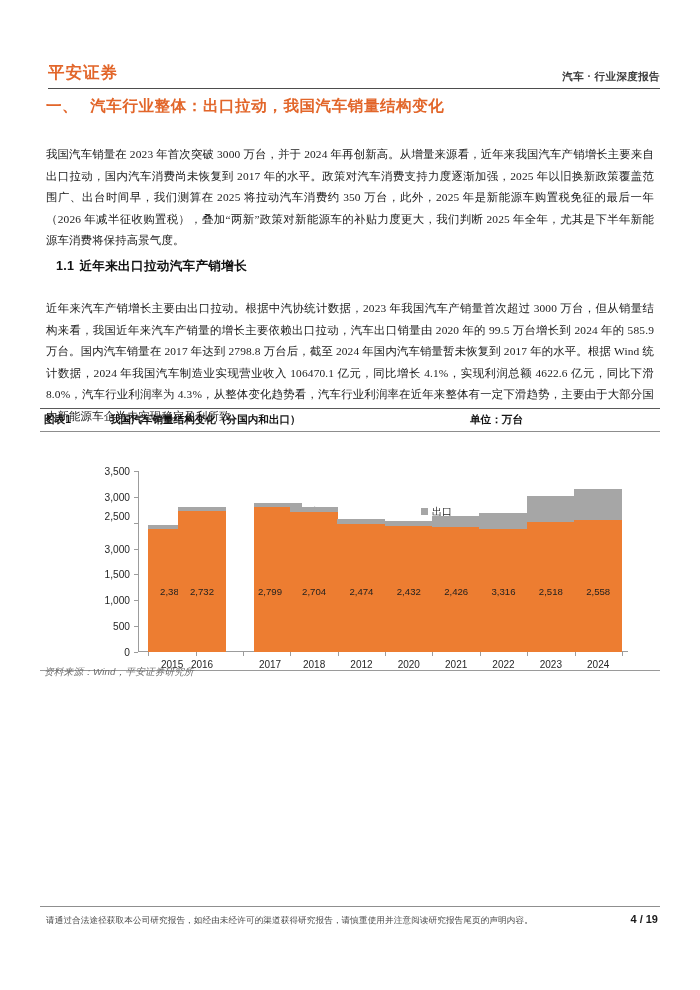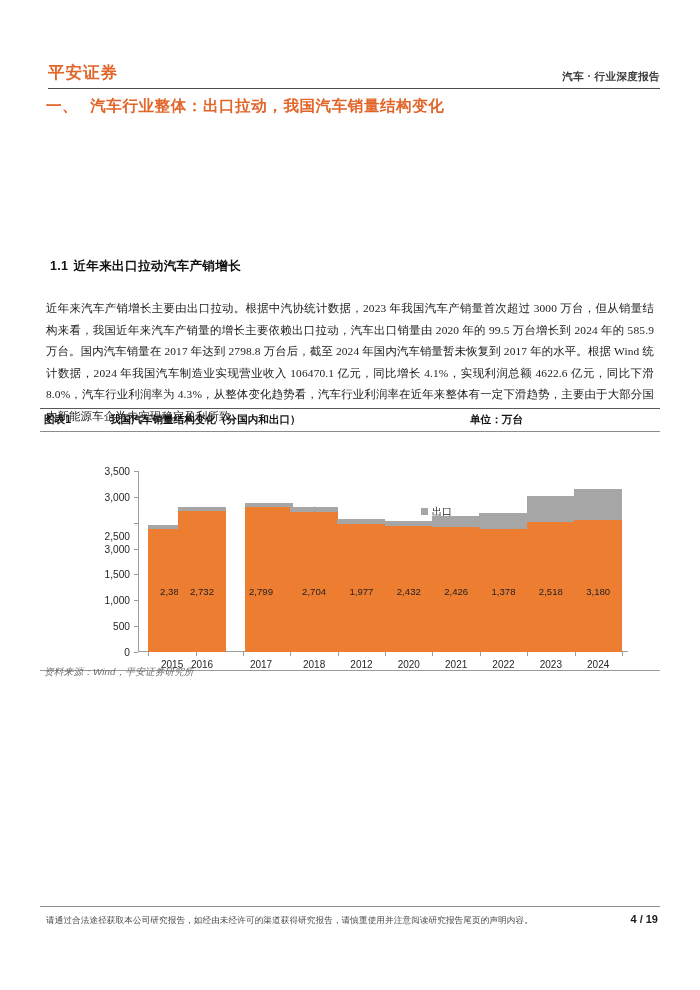--- a/index.html
+++ b/index.html
@@ -74,21 +74,21 @@
     text-align: justify;
     text-justify: inter-ideograph;
     color: #1a1a1a;
     letter-spacing: .15px;
   }
   #para-1 { top: 133px; }
   #para-2 { top: 287px; }
 
   .subhead {
     position: absolute;
-    left: 50px;
+    left: 56px;
     top: 258px;
     font-family: "Liberation Sans", "DejaVu Sans", sans-serif;
     font-size: 12.6px;
     font-weight: bold;
     color: #111;
     letter-spacing: .3px;
   }
   .subhead .sub-num { margin-right: 5px; }
 
   
@@ -274,20 +274,21 @@
 
   <div class="masthead">
     <div class="brand">平安证券</div>
     <div class="doc-kind">汽车 · 行业深度报告</div>
   </div>
 
   <div class="section-title">
     <span class="num">一、</span><span>汽车行业整体：出口拉动，我国汽车销量结构变化</span>
   </div>
 
+  <p class="para" id="para-1">我国汽车销量在 2023 年首次突破 3000 万台，并于 2024 年再创新高。从增量来源看，近年来我国汽车产销增长主要来自出口拉动，国内汽车消费尚未恢复到 2017 年的水平。政策对汽车消费支持力度逐渐加强，2025 年以旧换新政策覆盖范围广、出台时间早，我们测算在 2025 将拉动汽车消费约 350 万台，此外，2025 年是新能源车购置税免征的最后一年（2026 年减半征收购置税），叠加“两新”政策对新能源车的补贴力度更大，我们判断 2025 年全年，尤其是下半年新能源车消费将保持高景气度。</p>
 
   <div class="subhead">
     <span class="sub-num">1.1</span><span>近年来出口拉动汽车产销增长</span>
   </div>
 
   <p class="para" id="para-2">近年来汽车产销增长主要由出口拉动。根据中汽协统计数据，2023 年我国汽车产销量首次超过 3000 万台，但从销量结构来看，我国近年来汽车产销量的增长主要依赖出口拉动，汽车出口销量由 2020 年的 99.5 万台增长到 2024 年的 585.9 万台。国内汽车销量在 2017 年达到 2798.8 万台后，截至 2024 年国内汽车销量暂未恢复到 2017 年的水平。根据 Wind 统计数据，2024 年我国汽车制造业实现营业收入 106470.1 亿元，同比增长 4.1%，实现利润总额 4622.6 亿元，同比下滑 8.0%，汽车行业利润率为 4.3%，从整体变化趋势看，汽车行业利润率在近年来整体有一定下滑趋势，主要由于大部分国内新能源车企尚未实现稳定盈利所致。</p>
 
   <div class="exhibit">
     <div class="exhibit-head">
       <span class="ex-id">图表1</span>
@@ -314,92 +315,92 @@
           <div class="ylabel" style="top: 181px;">0</div>
           <div class="ytick" style="top: 155.143px;"></div>
           <div class="ylabel" style="top: 155.143px;">500</div>
           <div class="ytick" style="top: 129.286px;"></div>
           <div class="ylabel" style="top: 129.286px;">1,000</div>
           <div class="ytick" style="top: 103.429px;"></div>
           <div class="ylabel" style="top: 103.429px;">1,500</div>
           <div class="ytick" style="top: 77.5714px;"></div>
           <div class="ylabel" style="top: 77.5714px;">3,000</div>
           <div class="ytick" style="top: 51.7143px;"></div>
-          <div class="ylabel" style="top: 65px;">2,500</div>
+          <div class="ylabel" style="top: 45px;">2,500</div>
           <div class="ytick" style="top: 25.8571px;"></div>
           <div class="ylabel" style="top: 25.8571px;">3,000</div>
           <div class="ytick" style="top: 0px;"></div>
           <div class="ylabel" style="top: 0px;">3,500</div>
           <div class="bar-group" style="left: 34.087px;">
             <span class="seg seg-export" style="background: rgb(166, 166, 166); height: 3.77514px;"></span>
             <span class="seg seg-domestic" style="background: rgb(237, 125, 49); height: 123.442px;"></span>
             <span class="bar-label">2,387</span>
             <span class="xcat">2015</span>
           </div>
           <div class="xtick" style="left: 10.4155px;"></div>
           <div class="bar-group" style="left: 64px;">
             <span class="seg seg-export" style="background: rgb(166, 166, 166); height: 4.18886px;"></span>
             <span class="seg seg-domestic" style="background: rgb(237, 125, 49); height: 141.283px;"></span>
             <span class="bar-label">2,732</span>
             <span class="xcat">2016</span>
           </div>
           <div class="xtick" style="left: 57.7585px;"></div>
-          <div class="bar-group" style="left: 123px; padding-left: 16px;">
+          <div class="bar-group" style="left: 132px; padding-left: 16px;">
             <span class="seg seg-export" style="background: rgb(166, 166, 166); height: 4.60257px;"></span>
             <span class="seg seg-domestic" style="background: rgb(237, 125, 49); height: 144.748px;"></span>
             <span class="bar-label">2,799</span>
             <span class="xcat">2017</span>
           </div>
           <div class="xtick" style="left: 105.101px;"></div>
           <div class="bar-group" style="left: 176.116px; margin-top: 16px;">
             <span class="seg seg-export" style="background: rgb(166, 166, 166); height: 5.37829px;"></span>
             <span class="seg seg-domestic" style="background: rgb(237, 125, 49); height: 139.835px;"></span>
             <span class="bar-label">2,704</span>
             <span class="xcat">2018</span>
           </div>
           <div class="xtick" style="left: 152.444px;"></div>
           <div class="bar-group" style="left: 223.459px;">
             <span class="seg seg-export" style="background: rgb(166, 166, 166); height: 5.27486px;"></span>
             <span class="seg seg-domestic" style="background: rgb(237, 125, 49); height: 127.941px;"></span>
-            <span class="bar-label">1,977</span>
+            <span class="bar-label">2,474</span>
             <span class="xcat">2012</span>
           </div>
           <div class="xtick" style="left: 199.787px;"></div>
           <div class="bar-group" style="left: 270.802px;">
             <span class="seg seg-export" style="background: rgb(166, 166, 166); height: 5.17143px;"></span>
             <span class="seg seg-domestic" style="background: rgb(237, 125, 49); height: 125.769px;"></span>
             <span class="bar-label">2,432</span>
             <span class="xcat">2020</span>
           </div>
           <div class="xtick" style="left: 247.13px;"></div>
           <div class="bar-group" style="left: 318.145px;">
             <span class="seg seg-export" style="background: rgb(166, 166, 166); height: 10.4463px;"></span>
             <span class="seg seg-domestic" style="background: rgb(237, 125, 49); height: 125.459px;"></span>
             <span class="bar-label">2,426</span>
             <span class="xcat">2021</span>
           </div>
           <div class="xtick" style="left: 294.473px;"></div>
           <div class="bar-group" style="left: 365.488px;">
             <span class="seg seg-export" style="background: rgb(166, 166, 166); height: 16.0831px;"></span>
             <span class="seg seg-domestic" style="background: rgb(237, 125, 49); height: 122.821px;"></span>
-            <span class="bar-label">1,378</span>
+            <span class="bar-label">3,316</span>
             <span class="xcat">2022</span>
           </div>
           <div class="xtick" style="left: 341.816px;"></div>
           <div class="bar-group" style="left: 412.831px;">
             <span class="seg seg-export" style="background: rgb(166, 166, 166); height: 25.3917px;"></span>
             <span class="seg seg-domestic" style="background: rgb(237, 125, 49); height: 130.217px;"></span>
             <span class="bar-label">2,518</span>
             <span class="xcat">2023</span>
           </div>
           <div class="xtick" style="left: 389.159px;"></div>
           <div class="bar-group" style="left: 460.174px;">
             <span class="seg seg-export" style="background: rgb(166, 166, 166); height: 30.3046px;"></span>
             <span class="seg seg-domestic" style="background: rgb(237, 125, 49); height: 132.285px;"></span>
-            <span class="bar-label">3,180</span>
+            <span class="bar-label">2,558</span>
             <span class="xcat">2024</span>
           </div>
           <div class="xtick" style="left: 436.502px;"></div>
           <div class="xtick" style="left: 483.845px;"></div>
         </div>
     </div>
   </div>
 
   <div class="source">资料来源：Wind，平安证券研究所</div>
 

